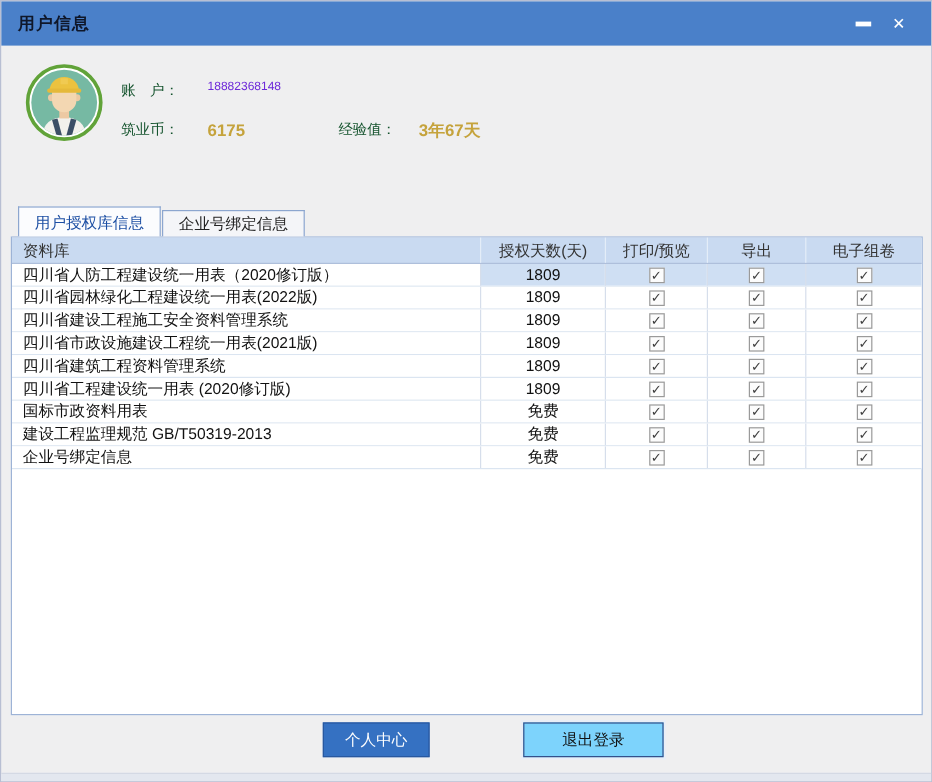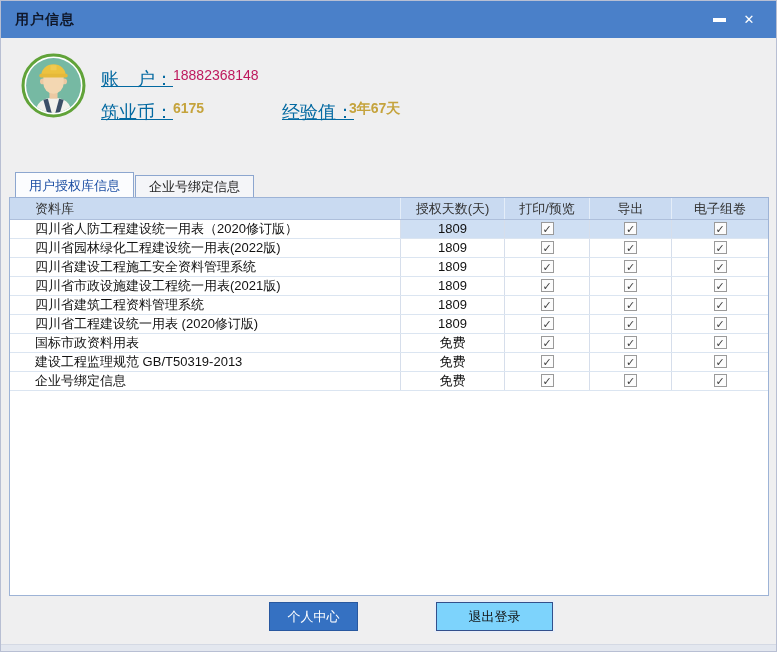--- a/index.html
+++ b/index.html
@@ -15,22 +15,22 @@
     position:absolute;left:14px;top:0;line-height:37px;
     color:#0f172a;font-size:14px;font-weight:bold;letter-spacing:1px;
   }
   .win-btn{position:absolute;top:0;height:37px;width:30px;display:flex;align-items:center;justify-content:center;cursor:default;}
   .btn-min{right:42px;}
   .btn-close{right:12px;color:#fff;font-size:13px;font-weight:bold;}
   .min-bar{display:inline-block;width:13px;height:4px;background:#ffffff;}
   
   .profile span{position:absolute;white-space:nowrap;}
   .avatar{position:absolute;left:20px;top:52px;width:65px;height:65px;}
-  .p-lbl{font-size:18px;color:#0369a1;text-decoration:underline;}
-  .p-val{font-size:14px;color:#be185d;}
+  .p-lbl{font-size:12px;color:#14532d;}
+  .p-val{font-size:10px;color:#6d28d9;}
   .p-gold{font-size:14px;color:#c5a33c;font-weight:bold;}
   .acct-lbl{left:100px;top:66px;}
   .acct-val{left:172px;top:66px;}
   .coin-lbl{left:100px;top:99px;}
   .coin-val{left:172px;top:99px;}
   .exp-lbl{left:281px;top:99px;}
   .exp-val{left:348px;top:99px;}
   
   .tabs{position:absolute;left:14px;top:171px;display:flex;align-items:flex-end;z-index:3;}
   .tab{
@@ -40,21 +40,21 @@
   }
   .tab.active{height:25px;line-height:25px;background:#fbfcfe;color:#1c4ea3;}
   
   .panel{
     position:absolute;left:8px;top:196px;width:760px;height:399px;
     background:#ffffff;border:1px solid #9db3d6;
   }
   .thead{display:flex;height:22px;background:#c9daf1;border-bottom:1px solid #aebfdb;}
   .th{font-size:13px;color:#333;line-height:22px;}
   .th + .th{border-left:1px solid #e4edf8;}
-  .c-name{width:390px;padding-left:25px;overflow:hidden;white-space:nowrap;}
+  .c-name{width:390px;padding-left:9px;overflow:hidden;white-space:nowrap;}
   .c-days{width:104px;text-align:center;}
   .c-print{width:85px;text-align:center;}
   .c-export{width:82px;text-align:center;}
   .c-arch{flex:1;text-align:center;}
   .trow{display:flex;height:19px;border-bottom:1px solid #dbe5f1;background:#fff;}
   .tcell{font-size:13px;color:#111;line-height:18px;}
   .tcell + .tcell{border-left:1px solid #d6deeb;}
   .trow.hl .tcell:not(.c-name){background:#cfdff3;}
   .cb{
     display:inline-block;width:13px;height:13px;margin-top:2px;

